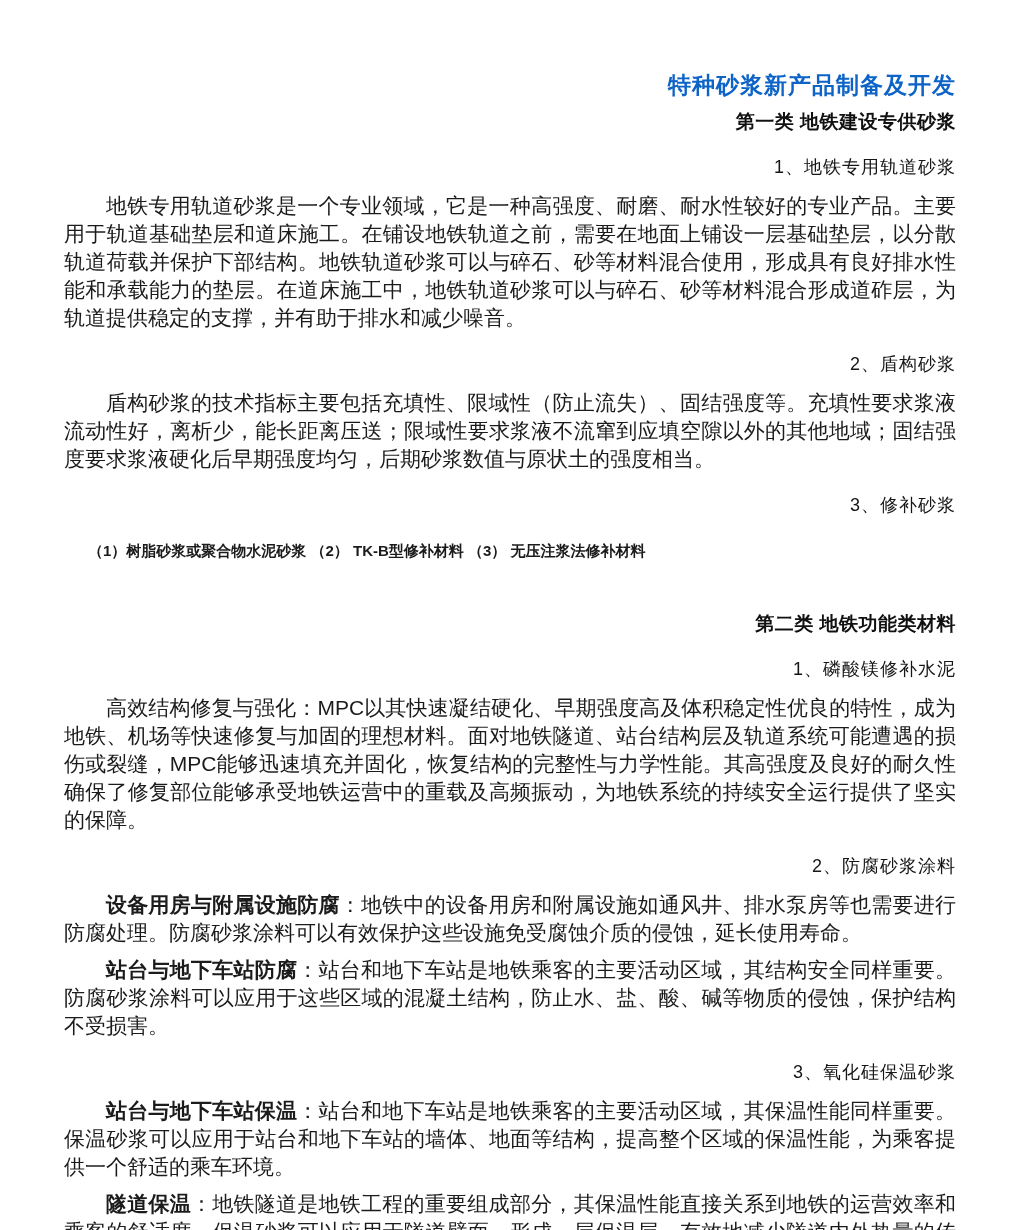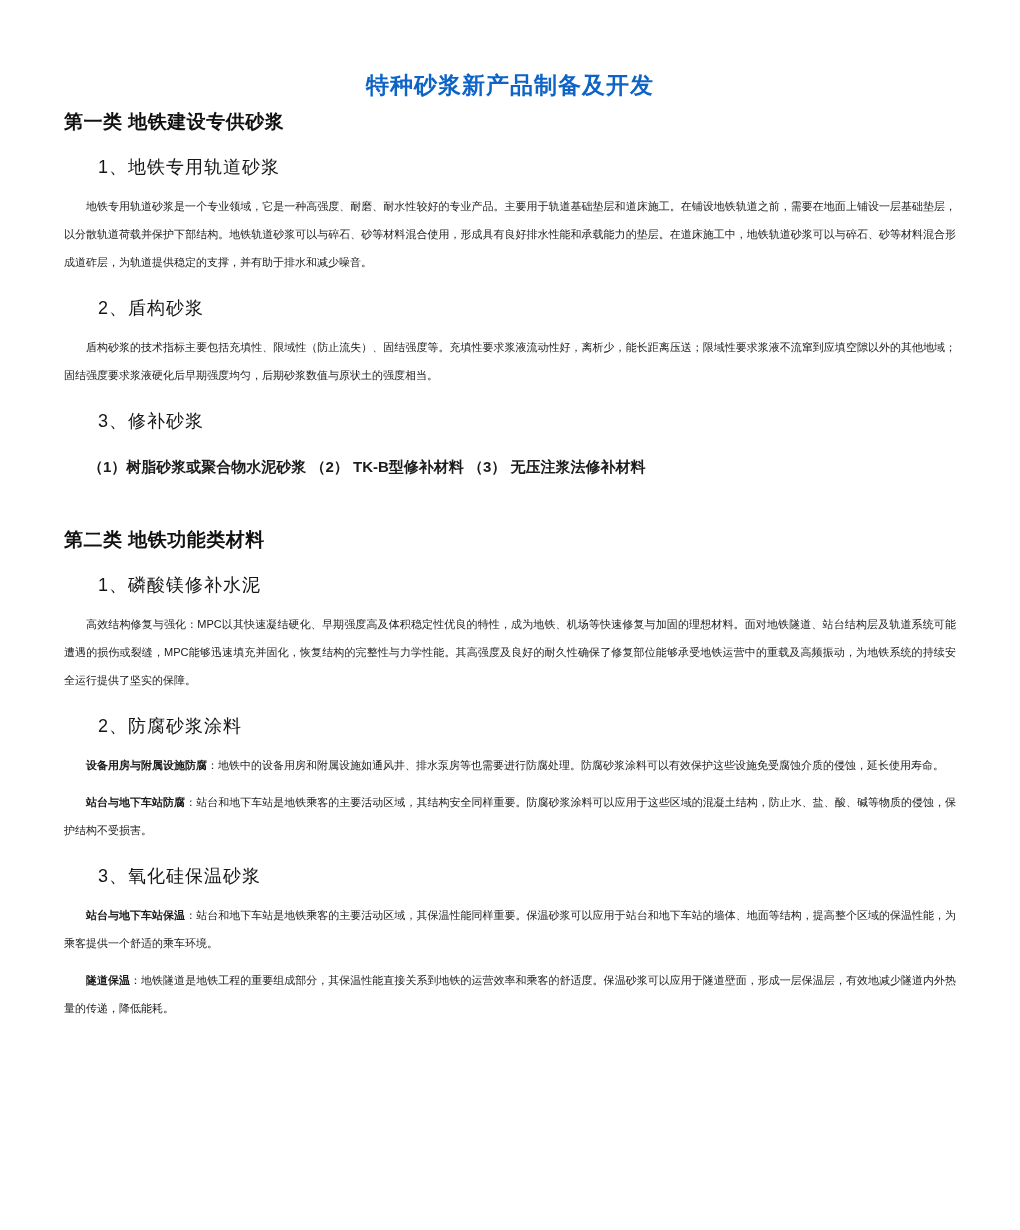--- a/index.html
+++ b/index.html
@@ -18,62 +18,63 @@
     box-sizing: border-box;
   }
   .doc-title {
     text-align: center;
     font-size: 23px;
     font-weight: bold;
     margin: 0 0 8px 0;
     letter-spacing: 1px;
   }
   .part-heading {
-    text-align: left;
+    text-align: right;
     font-size: 19px;
     font-weight: bold;
     color: #111111;
     margin: 4px 0 12px 0;
     letter-spacing: 0.5px;
   }
   .part-heading.spaced {
     margin-top: 46px;
     margin-bottom: 16px;
   }
   .sub-heading {
     font-size: 18px;
     font-weight: 400;
     color: #161616;
     margin: 20px 0 13px 0;
     padding-left: 34px;
     letter-spacing: 1px;
+    text-align: right;
   }
   .para {
-    font-size: 11px;
+    font-size: 21px;
     line-height: 28px;
     text-align: justify;
     text-indent: 2em;
     margin: 0 0 9px 0;
   }
   .para .lead {
     font-weight: bold;
   }
   .list-line {
     font-size: 15px;
     font-weight: bold;
     line-height: 28px;
     margin: 20px 0 10px 0;
     padding-left: 24px;
   }
 </style>
 </head>
 <body>
 
 <div class="doc">
-  <h1 class="doc-title" style="color: rgb(13, 99, 198);">特种砂浆新产品制备及开发</h1>
+  <h1 class="doc-title" style="color: rgb(13, 99, 198); text-align: right;">特种砂浆新产品制备及开发</h1>
   <div id="doc-body">
       <h2 class="part-heading">第一类 地铁建设专供砂浆</h2>
       <h3 class="sub-heading">1、地铁专用轨道砂浆</h3>
       <p class="para">地铁专用轨道砂浆是一个专业领域，它是一种高强度、耐磨、耐水性较好的专业产品。主要用于轨道基础垫层和道床施工。在铺设地铁轨道之前，需要在地面上铺设一层基础垫层，以分散轨道荷载并保护下部结构。地铁轨道砂浆可以与碎石、砂等材料混合使用，形成具有良好排水性能和承载能力的垫层。在道床施工中，地铁轨道砂浆可以与碎石、砂等材料混合形成道砟层，为轨道提供稳定的支撑，并有助于排水和减少噪音。</p>
       <h3 class="sub-heading">2、盾构砂浆</h3>
       <p class="para">盾构砂浆的技术指标主要包括充填性、限域性（防止流失）、固结强度等。充填性要求浆液流动性好，离析少，能长距离压送；限域性要求浆液不流窜到应填空隙以外的其他地域；固结强度要求浆液硬化后早期强度均匀，后期砂浆数值与原状土的强度相当。</p>
       <h3 class="sub-heading">3、修补砂浆</h3>
       <p class="list-line">（1）树脂砂浆或聚合物水泥砂浆 （2） TK-B型修补材料 （3） 无压注浆法修补材料</p>
       <h2 class="part-heading spaced">第二类 地铁功能类材料</h2>
       <h3 class="sub-heading">1、磷酸镁修补水泥</h3>

